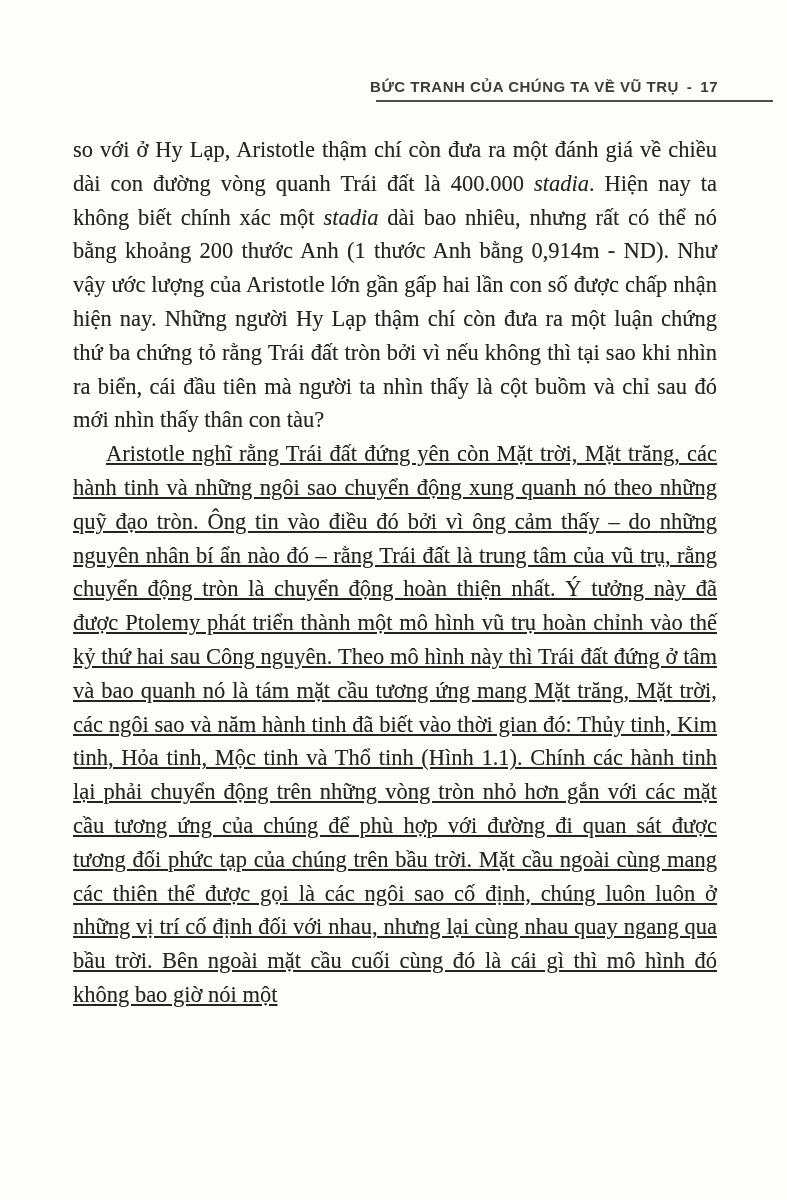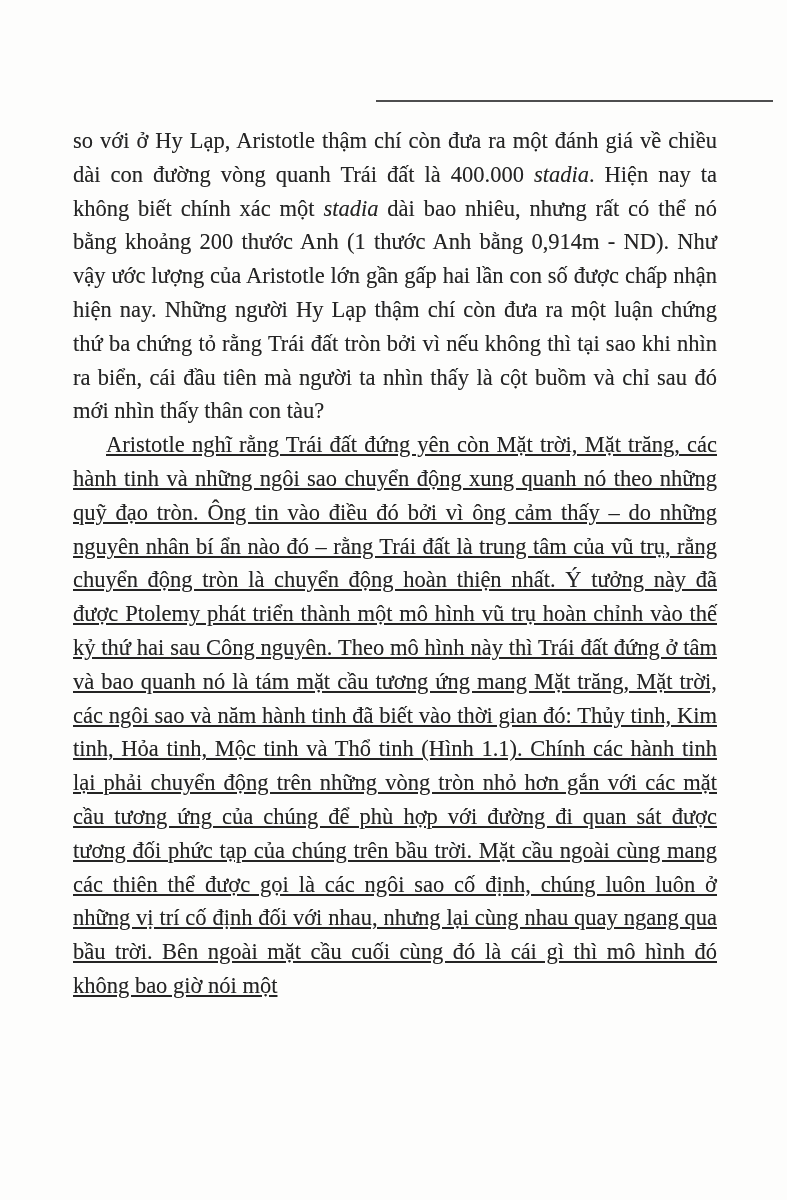--- a/index.html
+++ b/index.html
@@ -34,39 +34,42 @@
   .header-rule {
     position: absolute;
     top: 100px;
     left: 376px;
     width: 397px;
     height: 2px;
     background: #4e4e4e;
   }
   .page-body {
     position: absolute;
-    top: 124px;
+    top: 133px;
     left: 73px;
     width: 644px;
     font-family: "Liberation Serif", "DejaVu Serif", serif;
     font-size: 22.5px;
     line-height: 33.8px;
     color: #242424;
     text-align: justify;
     text-shadow: 0 0 0.3px rgba(30,30,30,0.35);
   }
   p.para { margin: 0; padding: 0; }
   p.para.indent { text-indent: 33px; text-decoration: underline; }
   em { font-style: italic; }
 </style>
 </head>
 <body>
 
 <div class="page">
 
+  <div class="page-header">
+    <span>BỨC TRANH CỦA CHÚNG TA VỀ VŨ TRỤ</span><span class="header-sep">-</span><span>17</span>
+  </div>
 
   <div class="header-rule"></div>
 
   <div class="page-body">
       <p class="para"><span>so với ở Hy Lạp, Aristotle thậm chí còn đưa ra một đánh giá về chiều dài con đường vòng quanh Trái đất là 400.000 </span><em>stadia</em><span>. Hiện nay ta không biết chính xác một </span><em>stadia</em><span> dài bao nhiêu, nhưng rất có thể nó bằng khoảng 200 thước Anh (1 thước Anh bằng 0,914m - ND). Như vậy ước lượng của Aristotle lớn gần gấp hai lần con số được chấp nhận hiện nay. Những người Hy Lạp thậm chí còn đưa ra một luận chứng thứ ba chứng tỏ rằng Trái đất tròn bởi vì nếu không thì tại sao khi nhìn ra biển, cái đầu tiên mà người ta nhìn thấy là cột buồm và chỉ sau đó mới nhìn thấy thân con tàu?</span></p>
       <p class="para indent"><span>Aristotle nghĩ rằng Trái đất đứng yên còn Mặt trời, Mặt trăng, các hành tinh và những ngôi sao chuyển động xung quanh nó theo những quỹ đạo tròn. Ông tin vào điều đó bởi vì ông cảm thấy – do những nguyên nhân bí ẩn nào đó – rằng Trái đất là trung tâm của vũ trụ, rằng chuyển động tròn là chuyển động hoàn thiện nhất. Ý tưởng này đã được Ptolemy phát triển thành một mô hình vũ trụ hoàn chỉnh vào thế kỷ thứ hai sau Công nguyên. Theo mô hình này thì Trái đất đứng ở tâm và bao quanh nó là tám mặt cầu tương ứng mang Mặt trăng, Mặt trời, các ngôi sao và năm hành tinh đã biết vào thời gian đó: Thủy tinh, Kim tinh, Hỏa tinh, Mộc tinh và Thổ tinh (Hình 1.1). Chính các hành tinh lại phải chuyển động trên những vòng tròn nhỏ hơn gắn với các mặt cầu tương ứng của chúng để phù hợp với đường đi quan sát được tương đối phức tạp của chúng trên bầu trời. Mặt cầu ngoài cùng mang các thiên thể được gọi là các ngôi sao cố định, chúng luôn luôn ở những vị trí cố định đối với nhau, nhưng lại cùng nhau quay ngang qua bầu trời. Bên ngoài mặt cầu cuối cùng đó là cái gì thì mô hình đó không bao giờ nói một</span></p>
     </div>
 
 </div>
 

